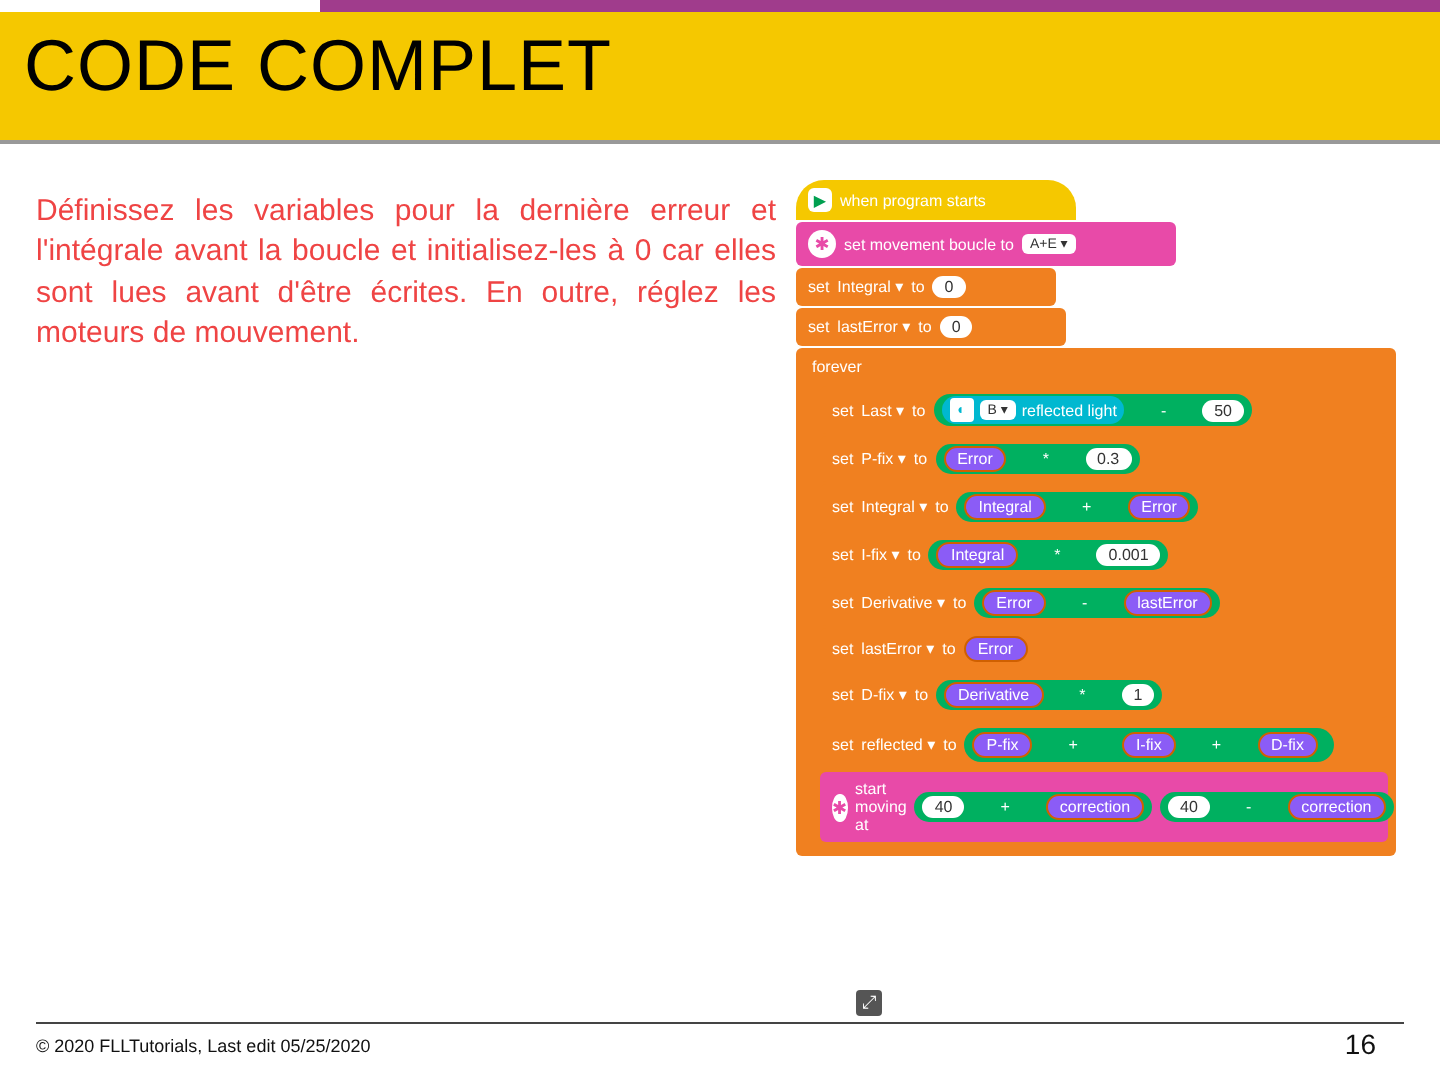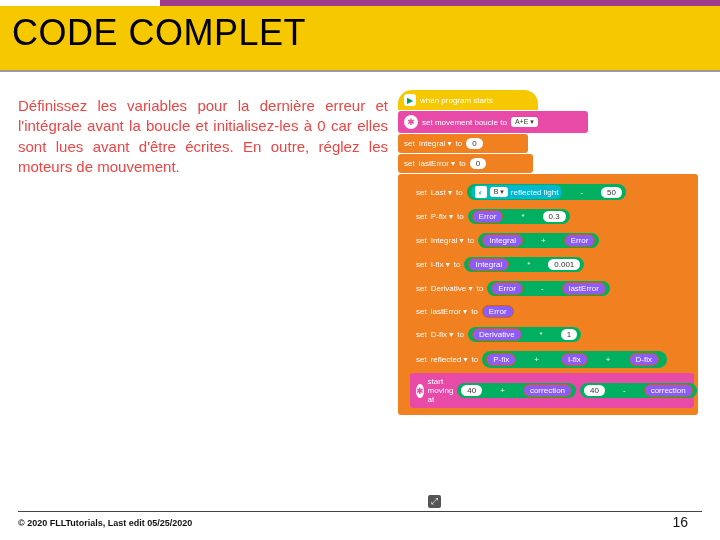--- a/index.html
+++ b/index.html
@@ -171,21 +171,20 @@
     position: absolute;
     left: 18px; bottom: 28px;
     width: 684px; height: 1px;
     background: #444;
   }
   .footer-left {
     position: absolute;
     left: 18px; bottom: 12px;
     font-size: 9px;
     color: #111;
-    font-weight: bold;
   }
   .footer-right {
     position: absolute;
     right: 32px; bottom: 10px;
     font-size: 14px;
     color: #111;
   }
   .scroll-ic {
     position:absolute; left:428px; top:495px;
     font-size:9px; color:#fff; background:#555; padding:1px 3px; border-radius:2px;
@@ -221,20 +220,21 @@
   </div>
 
   <div class="var-block" style="width:135px;">
     <span>set</span>
     <span class="dd">lastError ▾</span>
     <span>to</span>
     <span class="pill">0</span>
   </div>
 
   <div class="forever">
+    <div class="forever-lbl">forever</div>
     <div class="forever-body">
 
       <div class="var-block">
         <span>set</span>
         <span class="dd">Last ▾</span>
         <span>to</span>
         <span class="op-pill">
           <span class="sensor-pill">
             <span class="sens-ic">◐</span>
             <span class="port-pill">B ▾</span>

